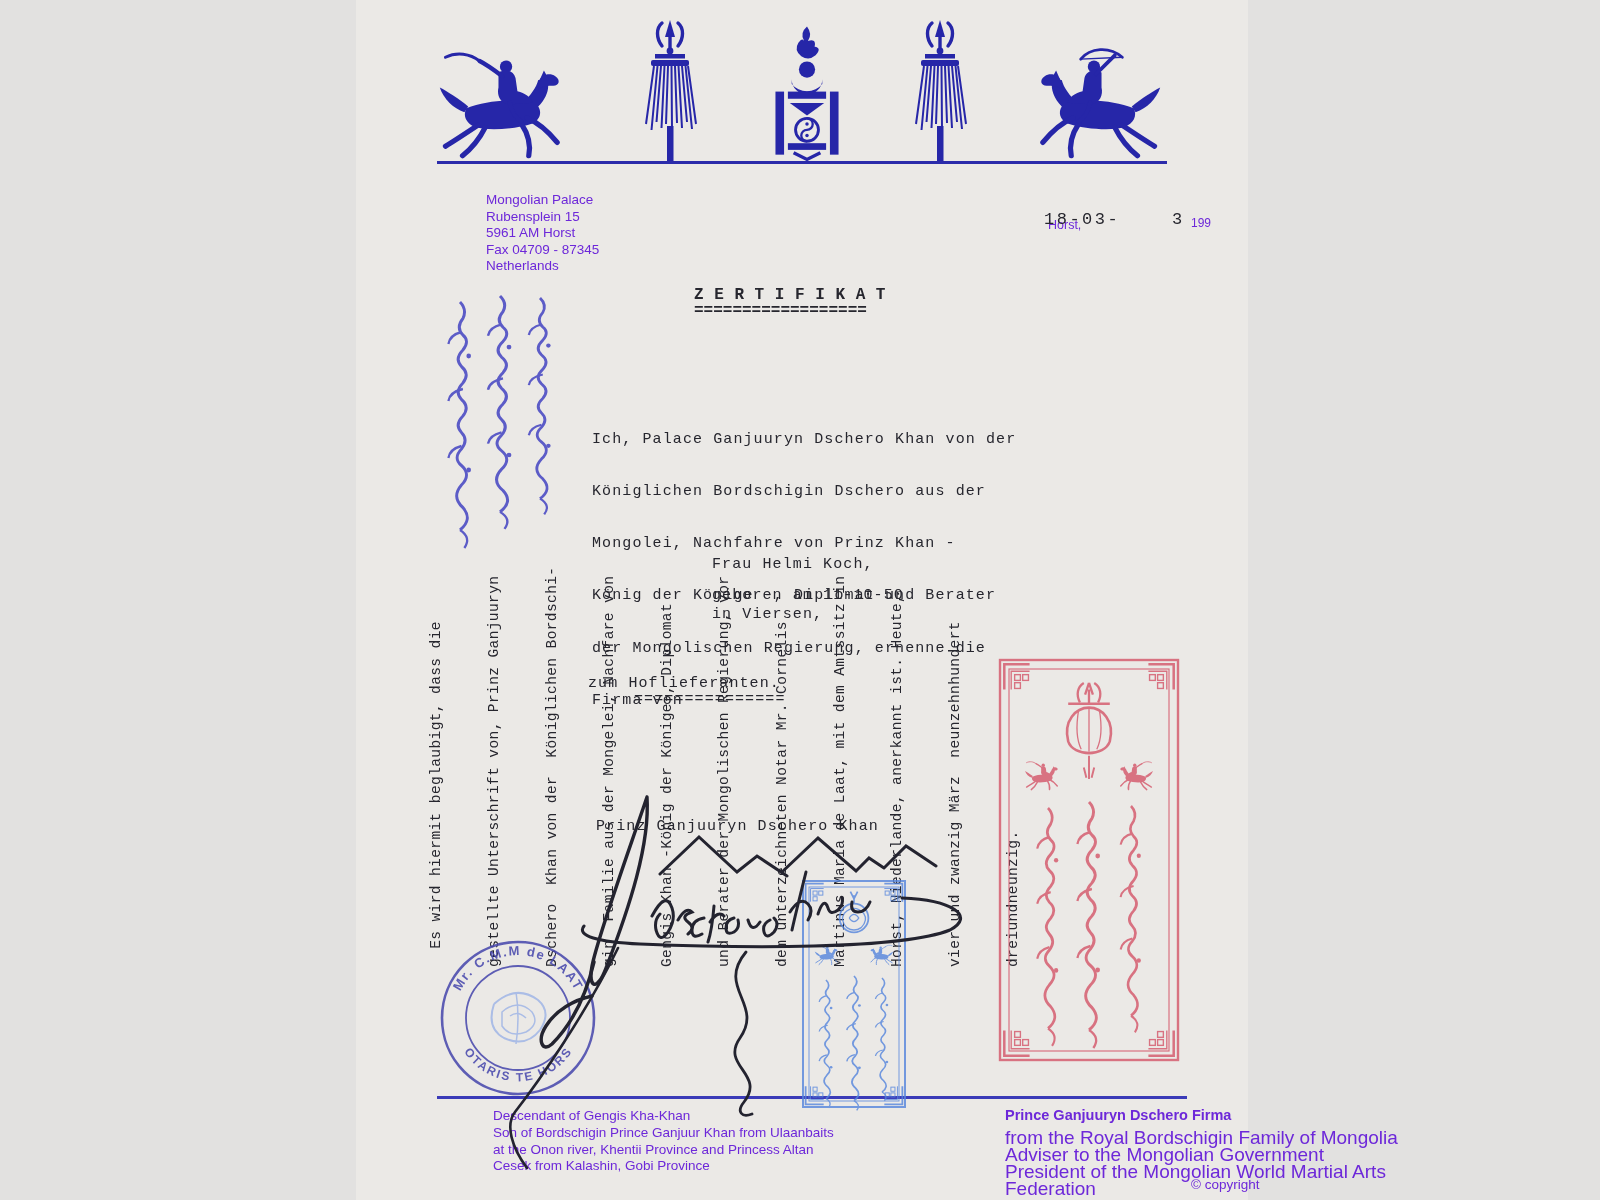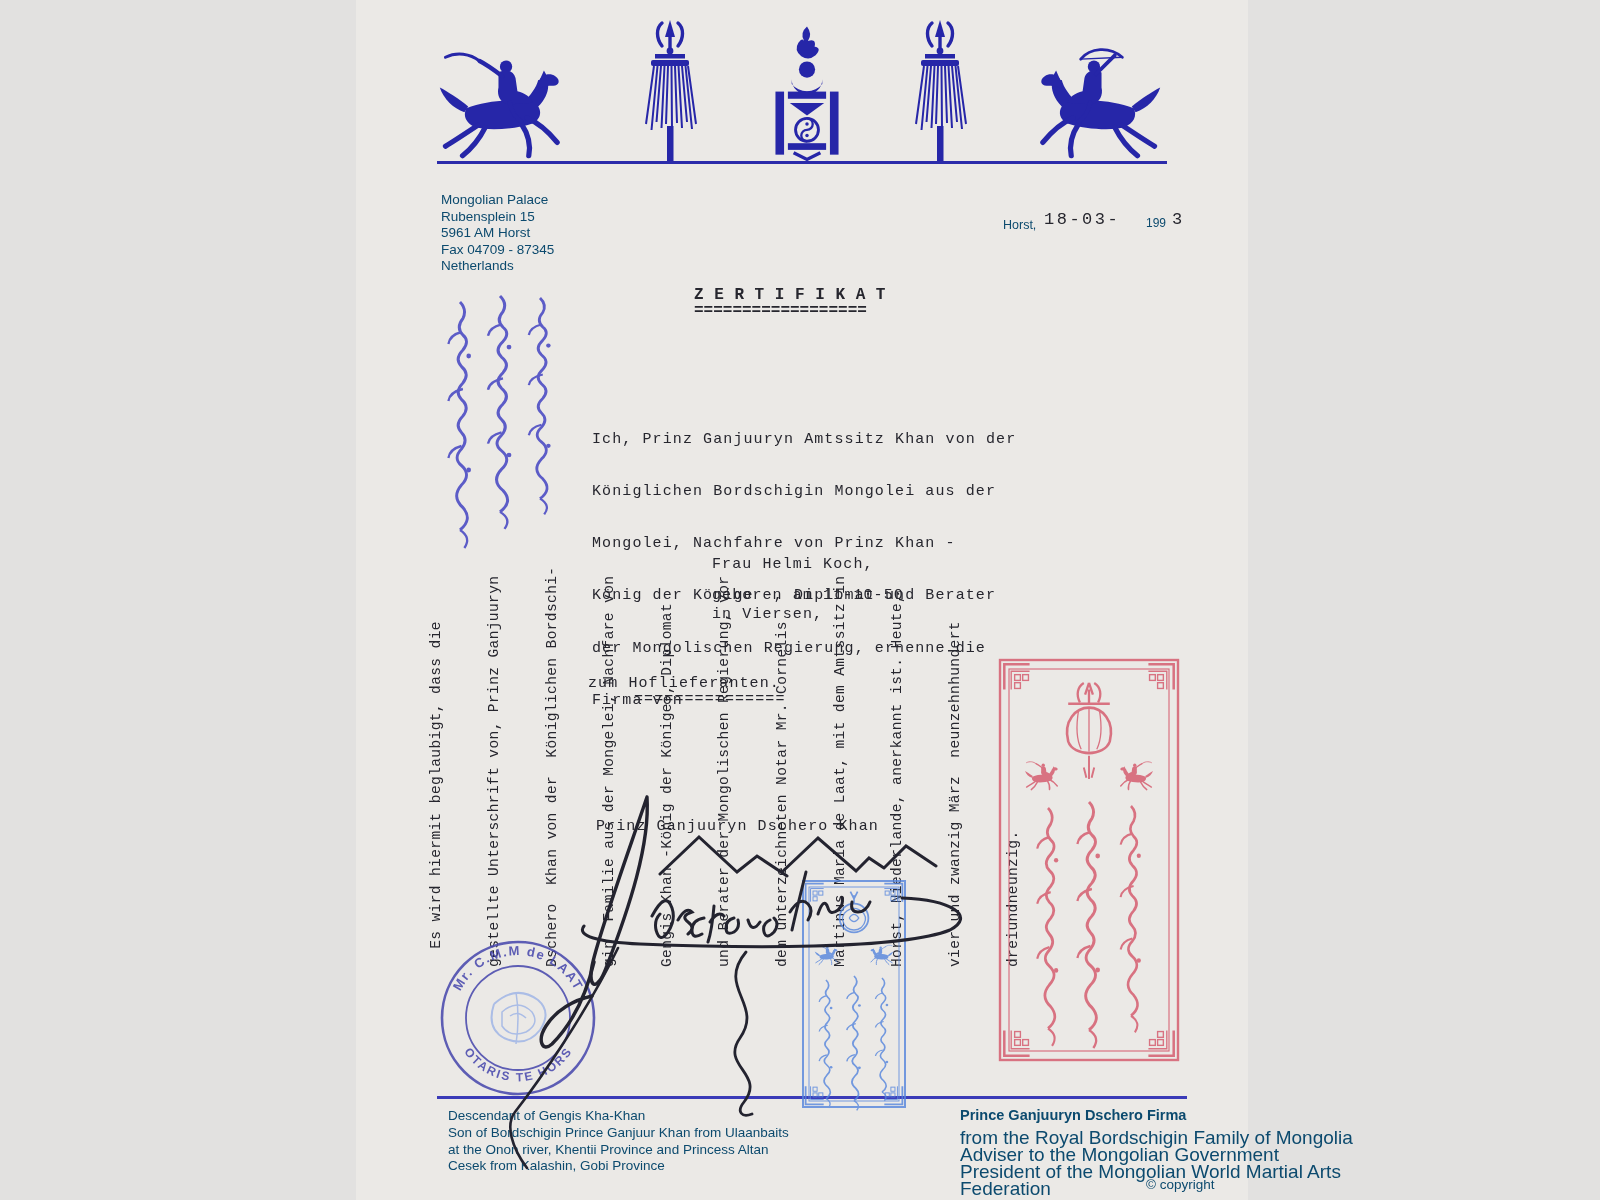--- a/index.html
+++ b/index.html
@@ -1,21 +1,21 @@
 <!DOCTYPE html>
 <html><head>
 <meta charset="utf-8">
 <style>
   html,body{margin:0;padding:0;background:#e2e1e0;}
   .stage{position:relative;width:1600px;height:1200px;overflow:hidden;background:#e2e1e0;}
   .abs{position:absolute;}
   .sheet{left:356px;top:0;width:892px;height:1200px;background:#ebe9e6;}
   .mono{font-family:"Liberation Mono","DejaVu Sans Mono",monospace;color:#26262e;white-space:pre;}
   .sans{font-family:"Liberation Sans","DejaVu Sans",sans-serif;}
-  .blue{color:#0c4a6e;}
+  .blue{color:#6d28d9;margin-left:45px;}
   .addr{font-size:13.5px;line-height:16.5px;}
   .para{font-size:15px;line-height:17.4px;letter-spacing:1.1px;}
   .att{font-size:14.5px;line-height:19.2px;letter-spacing:.4px;}
   .ftl{font-size:13.5px;line-height:16.8px;}
   .emb{color:#2626a8;}
   svg{display:block;overflow:visible;}
 </style>
 </head>
 <body>
 
@@ -143,22 +143,22 @@
   <div class="abs mono" style="left:694px;top:286px;font-size:16px;font-weight:bold;letter-spacing:.5px">Z E R T I F I K A T</div>
   <div class="abs mono" style="left:694px;top:302px;font-size:16px;font-weight:bold">==================</div>
 
   <svg class="abs" style="left:432px;top:288px;color:#4d4dc4;opacity:.9" width="145" height="270" viewBox="0 0 145 270">
     <use href="#mscript" transform="translate(28,14) scale(1.45,1.5)"></use>
     <use href="#mscript" transform="translate(68,8) scale(1.5,1.42)"></use>
     <use href="#mscript" transform="translate(108,10) scale(1.4,1.32)"></use>
   </svg>
 
   <div class="abs mono para" style="left:592px;top:396px">
-    <div>Ich, Prinz Ganjuuryn Amtssitz Khan von der</div>
-    <div>Königlichen Bordschigin Mongolei aus der</div>
+    <div>Ich, Palace Ganjuuryn Dschero Khan von der</div>
+    <div>Königlichen Bordschigin Dschero aus der</div>
     <div>Mongolei, Nachfahre von Prinz Khan -</div>
     <div>König der Könige -, Diplomat und Berater</div>
     <div>der Mongolischen Regierung, ernenne die</div>
     <div>Firma von</div>
   </div>
 
   <div class="abs mono para" style="left:712px;top:556px">Frau Helmi Koch,</div>
   <div class="abs mono para" style="left:712px;top:587px">geboren am 11-10-50</div>
   <div class="abs mono para" style="left:712px;top:606px">in Viersen,</div>
 

